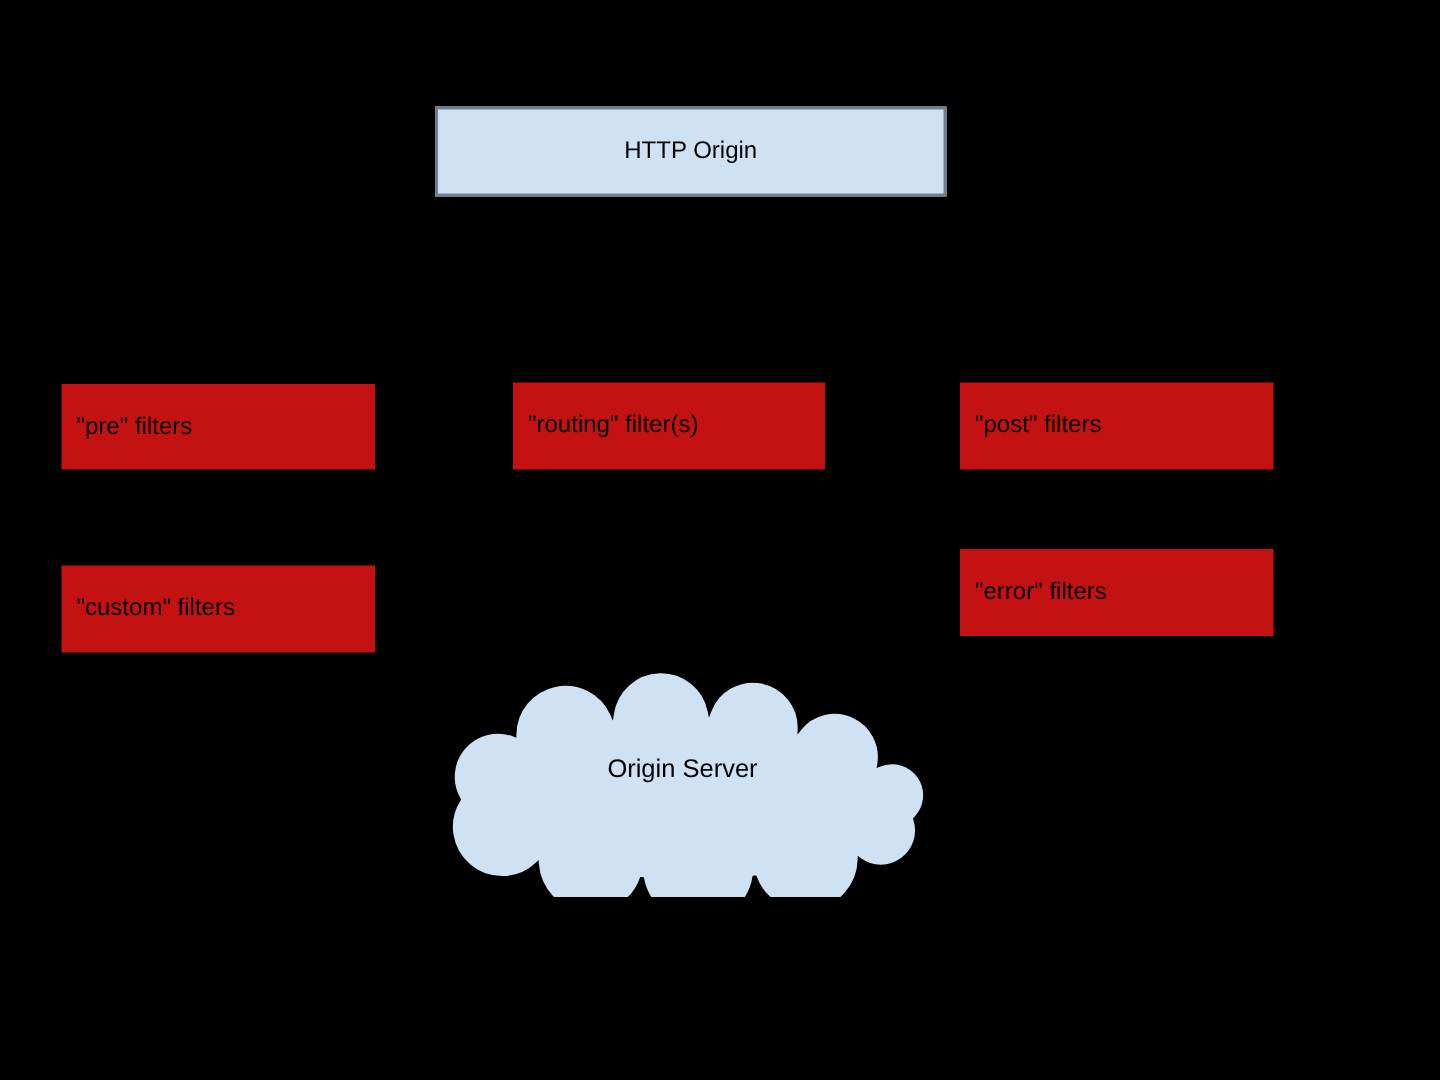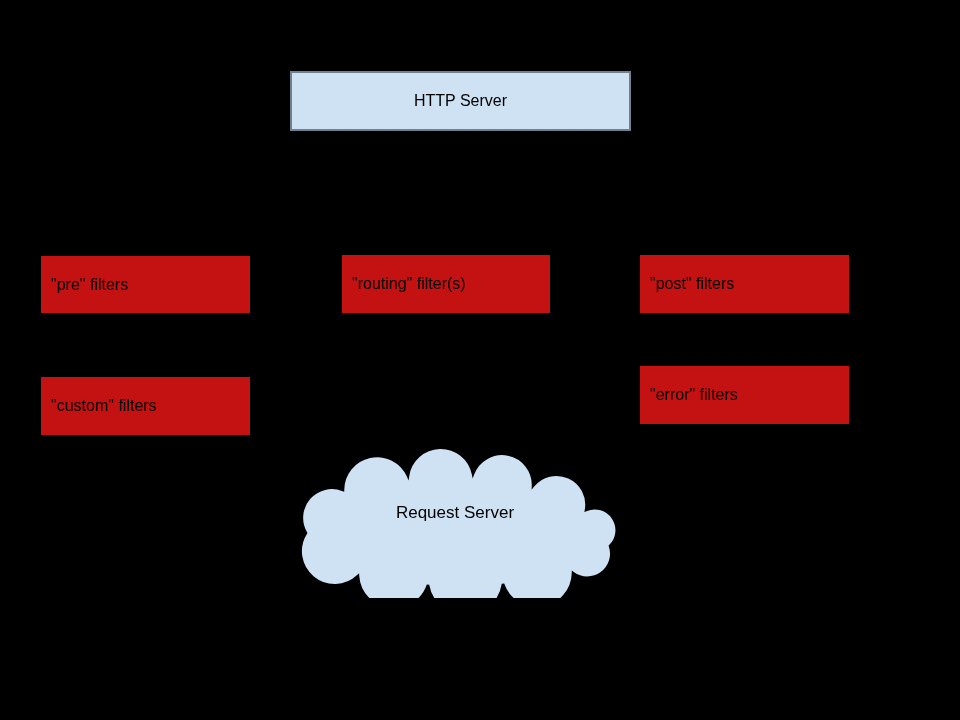--- a/index.html
+++ b/index.html
@@ -55,21 +55,21 @@
     font-size: 17px;
     color: #000000;
   }
 </style>
 </head>
 <body>
 
 <div id="canvas">
 
   <div id="http-request" class="node blue-box">
-    <span>HTTP Server</span>
+    <span>HTTP Origin</span>
   </div>
 
   <div id="pre-filters" class="node red-box">
     <span>"pre" filters</span>
   </div>
 
   <div id="routing-filters" class="node red-box">
     <span>"routing" filter(s)</span>
   </div>
 
@@ -94,15 +94,15 @@
              A 30 30 0 0 1 298 72
              A 22 22 0 0 1 322 108
              A 24 24 0 0 1 285 135
              A 36 36 0 0 1 215 146
              A 38 38 0 0 1 140 147
              A 36 36 0 0 1 70 138
              A 34 34 0 0 1 18 95
              Z" fill="#cfe2f3" stroke="#000000" stroke-width="2.5"></path>
   </svg>
 
-  <div id="origin-label">Request Server</div>
+  <div id="origin-label">Origin Server</div>
 
 </div>
 
 </body></html>

